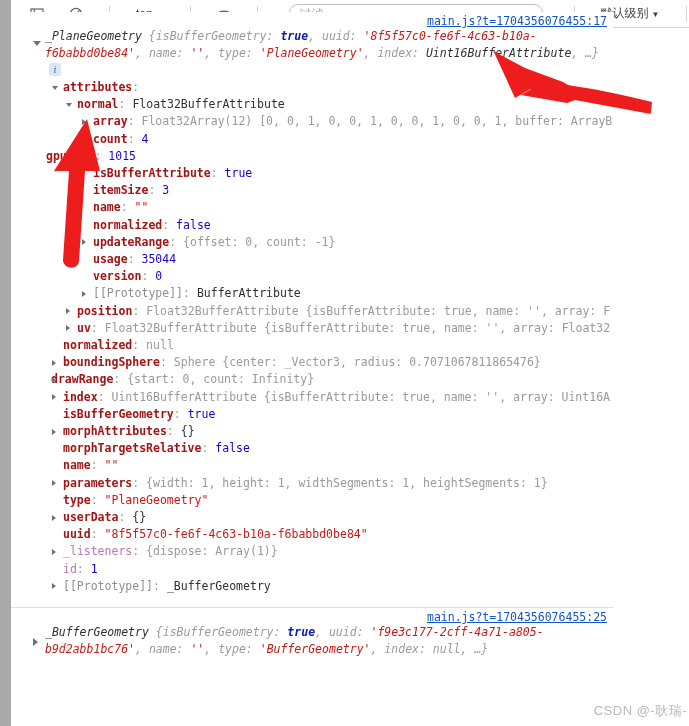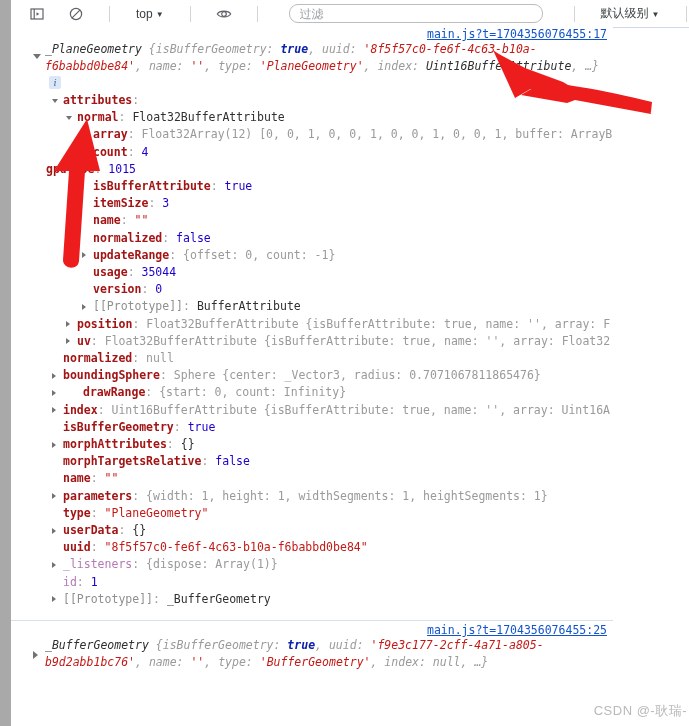--- a/index.html
+++ b/index.html
@@ -64,21 +64,21 @@
   }
   .filter-box input {
     border: 0; outline: 0; width: 100%;
     font-size: 12px; font-family: "Liberation Sans", sans-serif;
     color: #202124; background: transparent;
   }
   .filter-box input::placeholder { color: #9aa0a6; }
 
   
   .console {
-    position: absolute; left: 11px; top: 25px; width: 602px; height: 698px;
+    position: absolute; left: 11px; top: 12px; width: 602px; height: 698px;
     background: #ffffff;
     font-family: "DejaVu Sans Mono", monospace;
     font-size: 11.5px;
     overflow: hidden;
   }
 
   .entry { position: relative; padding: 0 0 0 0; }
   .entry + .entry { border-top: 1px solid #d7e0ef; }
 
   .srclink-row { text-align: right; padding: 2px 6px 0 0; height: 16px; }
@@ -333,21 +333,21 @@
 
         <div class="prop" style="padding-left:52px">
           <span class="key own">normalized</span><span class="brace">: </span><span class="val-null">null</span>
         </div>
 
         <div class="prop" style="padding-left:52px">
           <span class="tw" style="left:41px"></span>
           <span class="key own">boundingSphere</span><span class="brace">: </span><span class="val-obj">Sphere {center: _Vector3, radius: 0.7071067811865476}</span>
         </div>
 
-        <div class="prop" style="padding-left:72px">
+        <div class="prop" style="padding-left:40px">
           <span class="tw" style="left:41px"></span>
           <span class="key own">drawRange</span><span class="brace">: </span><span class="val-obj">{start: 0, count: Infinity}</span>
         </div>
 
 
         <div class="prop" style="padding-left:52px">
           <span class="tw" style="left:41px"></span>
           <span class="key own">index</span><span class="brace">: </span><span class="val-obj">Uint16BufferAttribute {isBufferAttribute: true, name: '', array: Uint16A</span>
         </div>
 

